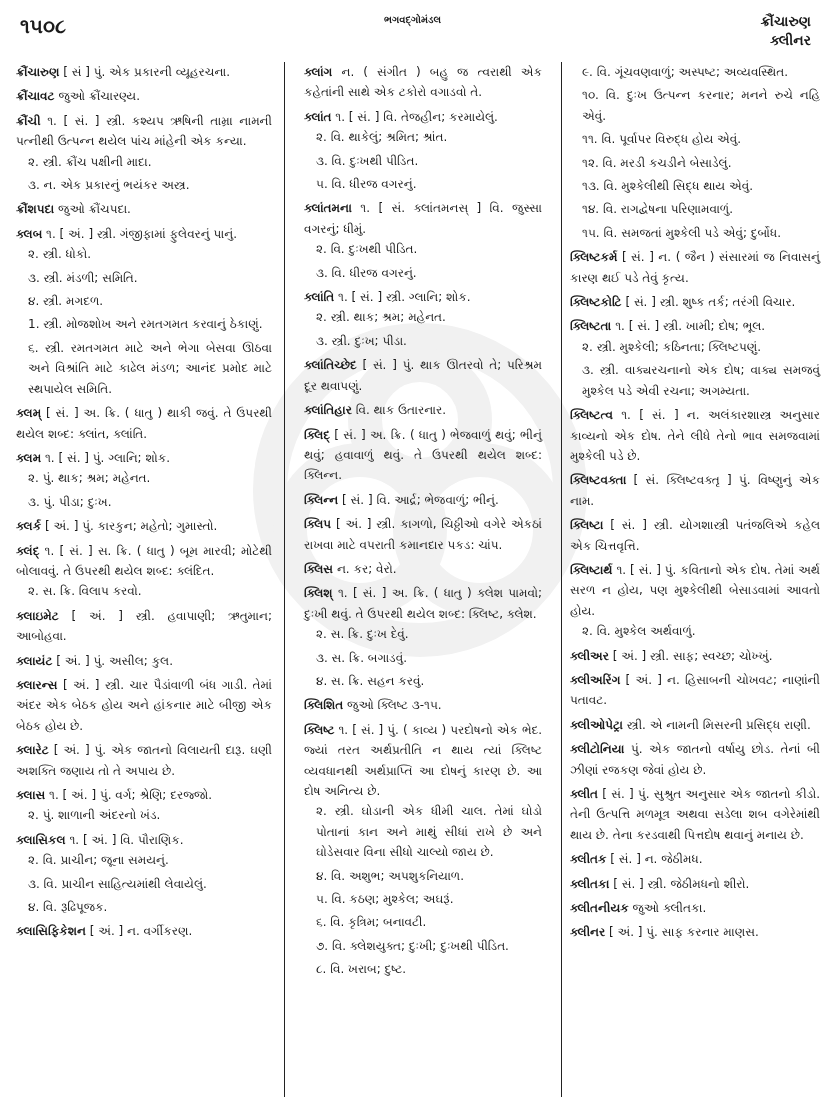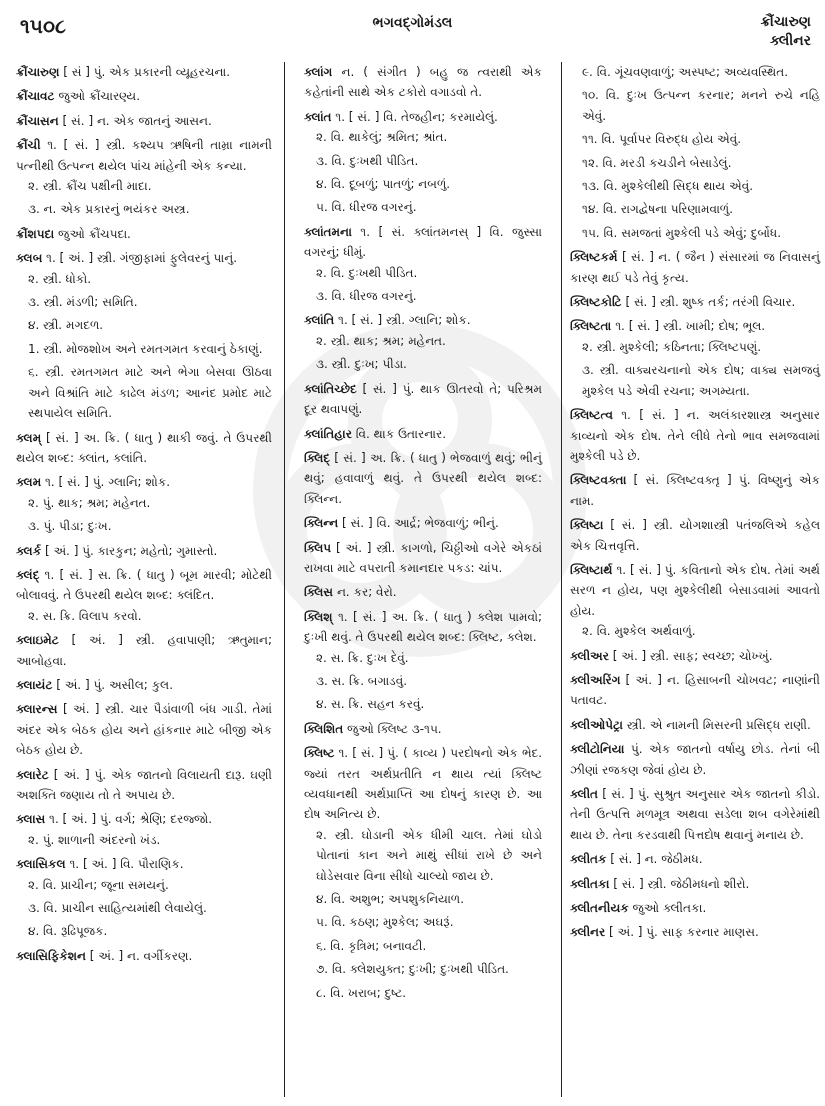--- a/index.html
+++ b/index.html
@@ -7,21 +7,21 @@
     width: 825px; height: 1106px; position: relative; overflow: hidden;
     font-family: "DejaVu Sans", "Liberation Sans", sans-serif;
     color: #1a1a1a;
   }
   .watermark {
     position: absolute; left: 230px; top: 300px; width: 380px; height: 380px;
     pointer-events: none; z-index: 0;
   }
   .header { position: absolute; top: 0; left: 0; width: 825px; height: 60px; z-index: 1; }
   .page-num { position: absolute; left: 20px; top: 14px; font-size: 20px; font-weight: bold; }
-  .running-title { position: absolute; left: 0; width: 825px; top: 14px; text-align: center; font-size: 14px; font-weight: bold; }
+  .running-title { position: absolute; left: 0; width: 825px; top: 14px; text-align: center; font-size: 10px; font-weight: bold; }
   .guide-words { position: absolute; right: 14px; top: 12px; text-align: right; font-size: 14px; font-weight: bold; line-height: 19px; }
   .columns { position: absolute; top: 62px; left: 16px; width: 800px; height: 1035px; z-index: 1; }
   .col { position: absolute; top: 0; height: 1035px; font-size: 12px; line-height: 20.4px; }
   .col-1 { left: 0; width: 256px; }
   .col-2 { left: 268px; width: 262px; border-left: 1.5px solid #222; border-right: 1.5px solid #222; padding: 0 19px; box-sizing: border-box; width: 278px; }
   .col-3 { left: 554px; width: 250px; }
   .entry { margin-bottom: 4px; text-align: justify; }
   .line { display: block; }
   .head { font-weight: bold; }
   .sense { padding-left: 12px; margin-bottom: 3px; display: block; }
@@ -49,23 +49,20 @@
 
 <div class="columns">
   <div class="col col-1">
       <div class="entry">
         <span class="line"><span class="head">ક્રૌંચારુણ</span><span> [ સં ] પું. એક પ્રકારની વ્યૂહરચના.</span></span>
       </div>
       <div class="entry">
         <span class="line"><span class="head">ક્રૌંચાવટ</span><span> જુઓ ક્રૌંચારણ્ય.</span></span>
       </div>
       <div class="entry">
-        <span class="line"><span class="head">ક્રૌંચાસન</span><span> [ સં. ] ન. એક જાતનું આસન.</span></span>
-      </div>
-      <div class="entry">
         <span class="line"><span class="head">ક્રૌંચી</span><span> ૧. [ સં. ] સ્ત્રી. કશ્યપ ઋષિની તામ્રા નામની પત્નીથી ઉત્પન્ન થયેલ પાંચ માંહેની એક કન્યા.</span></span>
         <span class="sense">૨. સ્ત્રી. ક્રૌંચ પક્ષીની માદા.</span>
         <span class="sense">૩. ન. એક પ્રકારનું ભયંકર અસ્ત્ર.</span>
       </div>
       <div class="entry">
         <span class="line"><span class="head">ક્રૌંશપદા</span><span> જુઓ ક્રૌંચપદા.</span></span>
       </div>
       <div class="entry">
         <span class="line"><span class="head">ક્લબ</span><span> ૧. [ અં. ] સ્ત્રી. ગંજીફામાં ફુલેવરનું પાનું.</span></span>
         <span class="sense">૨. સ્ત્રી. ધોકો.</span>
@@ -116,21 +113,20 @@
       </div>
     </div>
   <div class="col col-2">
       <div class="entry">
         <span class="line"><span class="head">ક્લાંગ</span><span> ન. ( સંગીત ) બહુ જ ત્વરાથી એક કહેતાંની સાથે એક ટકોરો વગાડવો તે.</span></span>
       </div>
       <div class="entry">
         <span class="line"><span class="head">ક્લાંત</span><span> ૧. [ સં. ] વિ. તેજહીન; કરમાયેલું.</span></span>
         <span class="sense">૨. વિ. થાકેલું; શ્રમિત; શ્રાંત.</span>
         <span class="sense">૩. વિ. દુઃખથી પીડિત.</span>
-        <span class="sense">૪. વિ. દૂબળું; પાતળું; નબળું.</span>
         <span class="sense">૫. વિ. ધીરજ વગરનું.</span>
       </div>
       <div class="entry">
         <span class="line"><span class="head">ક્લાંતમના</span><span> ૧. [ સં. ક્લાંતમનસ્ ] વિ. જુસ્સા વગરનું; ધીમું.</span></span>
         <span class="sense">૨. વિ. દુઃખથી પીડિત.</span>
         <span class="sense">૩. વિ. ધીરજ વગરનું.</span>
       </div>
       <div class="entry">
         <span class="line"><span class="head">ક્લાંતિ</span><span> ૧. [ સં. ] સ્ત્રી. ગ્લાનિ; શોક.</span></span>
         <span class="sense">૨. સ્ત્રી. થાક; શ્રમ; મહેનત.</span>

